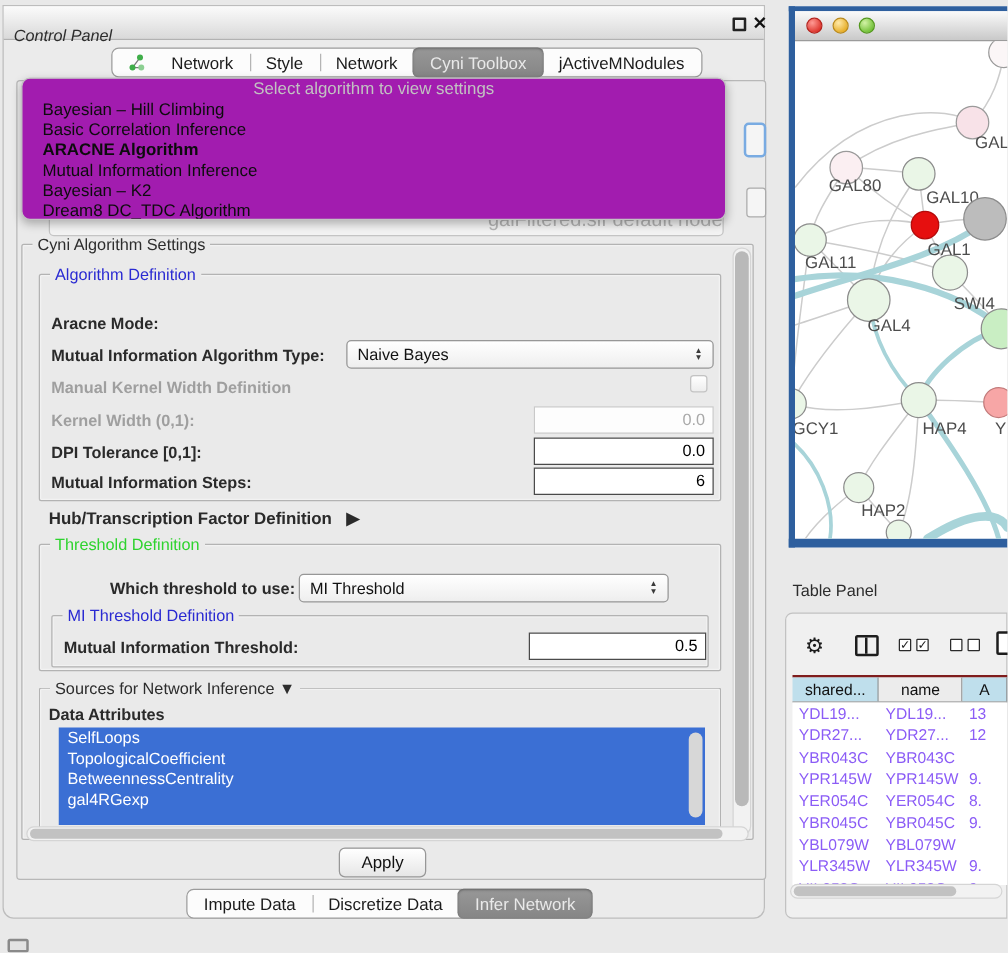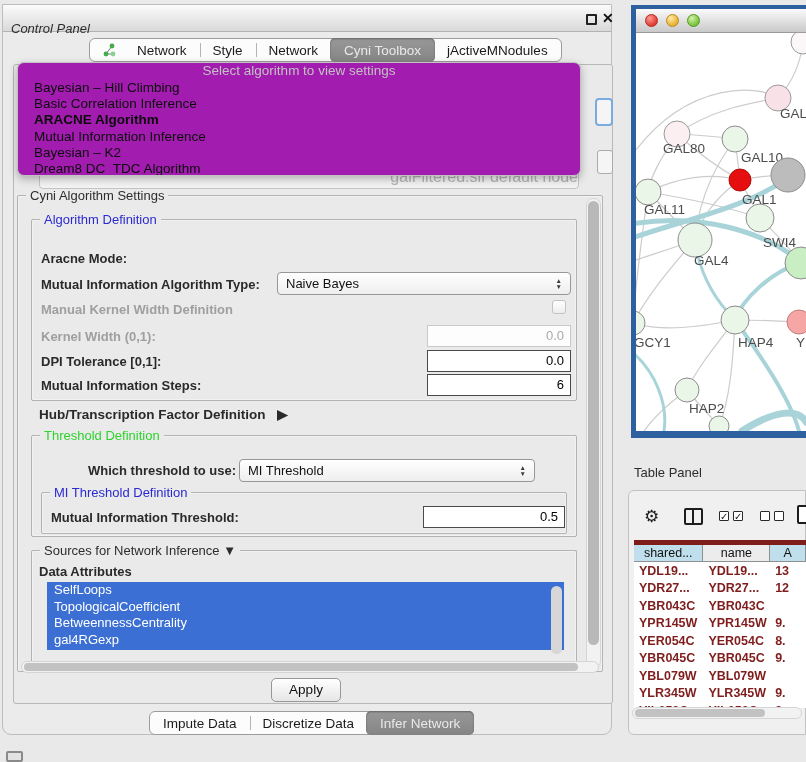--- a/index.html
+++ b/index.html
@@ -78,21 +78,21 @@
   .chk { position:absolute; width:14px; height:14px; border:1px solid #c3c3c3; border-radius:3px;
          background:linear-gradient(#ffffff,#ededed); }
 
   
   .vtrack { position:absolute; background:#f2f2f2; border:1px solid #d5d5d5; border-radius:7px; }
   .vthumb { position:absolute; background:#b9b9b9; border-radius:6px; }
   .htrack { position:absolute; background:#f2f2f2; border:1px solid #d5d5d5; border-radius:7px; }
   .hthumb { position:absolute; background:#c2c2c2; border-radius:5px; }
 
   
-  #attr-list { left:44px; top:577px; width:517px; height:68px; background:#3b6fd4; overflow:hidden; }
+  #attr-list { left:44px; top:577px; width:517px; height:78px; background:#3b6fd4; overflow:hidden; }
   #attr-list .li { color:#fff; font-size:13px; line-height:16.5px; padding-left:7px; white-space:nowrap; }
 
   #apply-btn { left:268px; top:673px; width:70px; height:24px;
                background:linear-gradient(#ffffff,#e6e6e6); border:1px solid #979797;
                border-radius:5px; font-size:13.5px; color:#111; text-align:center; line-height:22px; }
 
   #cp-mini-icon { left:6px; top:751px; width:17px; height:11px; border:2px solid #8a8a8a;
                   border-radius:2px; background:#e2e2e2; }
 
   
@@ -115,27 +115,27 @@
                  border:1px solid #c2c2c2; border-radius:6px 0 0 6px; }
   .tool-gear { left:644px; top:506px; font-size:17px; color:#1d1d1d; }
   .tool-cols { left:684px; top:508px; width:19px; height:17px; border:2px solid #1d1d1d; border-radius:2px; }
   .tool-cols::after { content:""; position:absolute; left:6px; top:0; bottom:0; width:2px; background:#1d1d1d; }
   .cb { position:absolute; width:10px; height:10px; border:1.5px solid #2a2a2a; border-radius:1px;
         font-size:10px; line-height:9px; text-align:center; color:#1a1a1a; background:#fff; }
   .tool-page { left:797px; top:505px; width:16px; height:19px; border:2px solid #1d1d1d;
                border-radius:2px; background:#fff; }
 
   #gtable { left:634px; top:540px; width:172px; }
-  #gtable .hrow { display:flex; height:22px; border-top:5px solid #7f1d1d; border-bottom:1px solid #8f8f8f; }
+  #gtable .hrow { display:flex; height:22px; border-top:2px solid #7f1d1d; border-bottom:1px solid #8f8f8f; }
   #gtable .hcell { font-size:12.5px; color:#111; display:flex; align-items:center; justify-content:center;
                    border-right:1px solid #8f8f8f; background:#ececec; overflow:hidden; white-space:nowrap; }
   #gtable .hcell.hl { background:#bfdfec; }
   #gtable .trow { display:flex; height:17.5px; }
-  #gtable .tcell { font-size:12.5px; color:#7f1d1d; padding-left:5px; white-space:nowrap;
-                   overflow:hidden; display:flex; align-items:center;font-weight:bold; }
+  #gtable .tcell { font-size:12.5px; color:#8b5cf6; padding-left:5px; white-space:nowrap;
+                   overflow:hidden; display:flex; align-items:center; }
   #rows-clip { position:relative; overflow:hidden; height:146px; background:#fff; }
 </style>
 </head>
 <body>
 
 <div class="abs" id="left-panel">
   <div class="abs" id="cp-titlebar">
     <div class="abs" id="cp-title">Control Panel</div>
     <div class="abs" id="cp-float"></div>
     <div class="abs" id="cp-close">✕</div>

